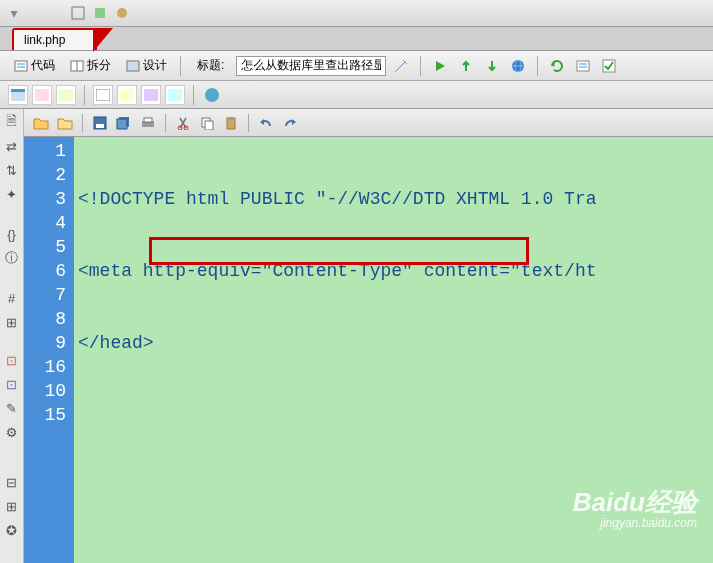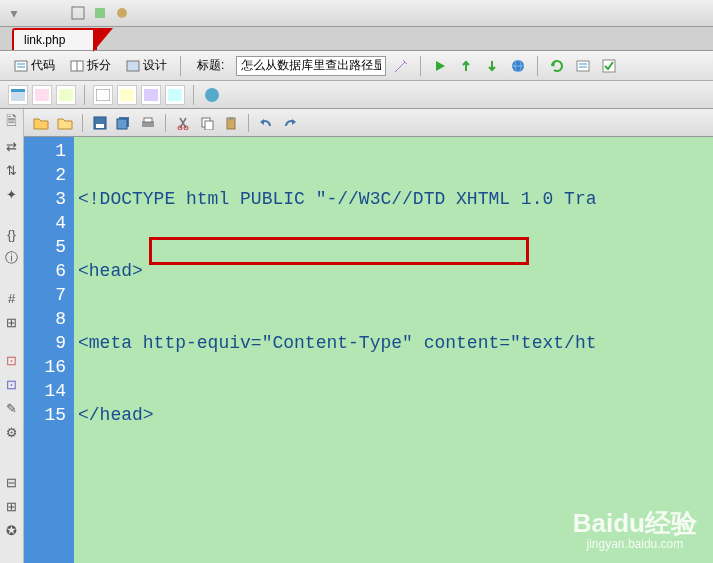--- a/index.html
+++ b/index.html
@@ -34,21 +34,21 @@
 .editor-wrap { flex: 1; display: flex; flex-direction: column; }
 .editor { flex: 1; display: flex; background: #b3e6b3; overflow: hidden; position: relative; }
 .line-numbers { width: 50px; background: #4a8fd9; color: #fff; font-family: 'Courier New', monospace; font-size: 18px; text-align: right; padding: 2px 8px 2px 0; line-height: 24px; }
 .line-numbers div { height: 24px; }
 .code-content { flex: 1; font-family: 'Courier New', monospace; font-size: 18px; line-height: 24px; padding: 2px 4px; color: #1a4d8f; white-space: pre; position: relative; }
 .code-line { height: 24px; }
 
 .highlight-box { position: absolute; border: 3px solid #c00; pointer-events: none; }
 .highlight-title { left: 75px; top: 100px; width: 380px; height: 28px; }
 
-.watermark { position: absolute; right: 16px; bottom: 12px; color: rgba(255,255,255,0.85); font-size: 26px; font-weight: bold; text-align: center; line-height: 1.1; pointer-events: none; }
+.watermark { position: absolute; right: 16px; bottom: 33px; color: rgba(255,255,255,0.85); font-size: 26px; font-weight: bold; text-align: right; line-height: 1.1; pointer-events: none; font-style: italic; }
 .watermark .sub { font-size: 12px; font-weight: normal; }
 
 svg { display: block; }
 </style>
 </head>
 <body>
 
 <div class="top-toolbar">
   <span class="tb-icon" style="color:#888">▾</span>
   <span style="width:40px"></span>
@@ -296,26 +296,25 @@
         <div>1</div>
         <div>2</div>
         <div>3</div>
         <div>4</div>
         <div>5</div>
         <div>6</div>
         <div>7</div>
         <div>8</div>
         <div>9</div>
         <div>16</div>
-        <div>14</div>
+        <div>10</div>
         <div>15</div>
       </div>
       <div class="code-content">
         <div class="code-line">&lt;!DOCTYPE html PUBLIC "-//W3C//DTD XHTML 1.0 Tra</div>
-        <div class="code-line">&lt;head&gt;</div>
         <div class="code-line">&lt;meta http-equiv="Content-Type" content="text/ht</div>
         <div class="code-line">&lt;/head&gt;</div>
         
         
         
         
         
         
         <div class="highlight-box highlight-title"></div>
       </div>

